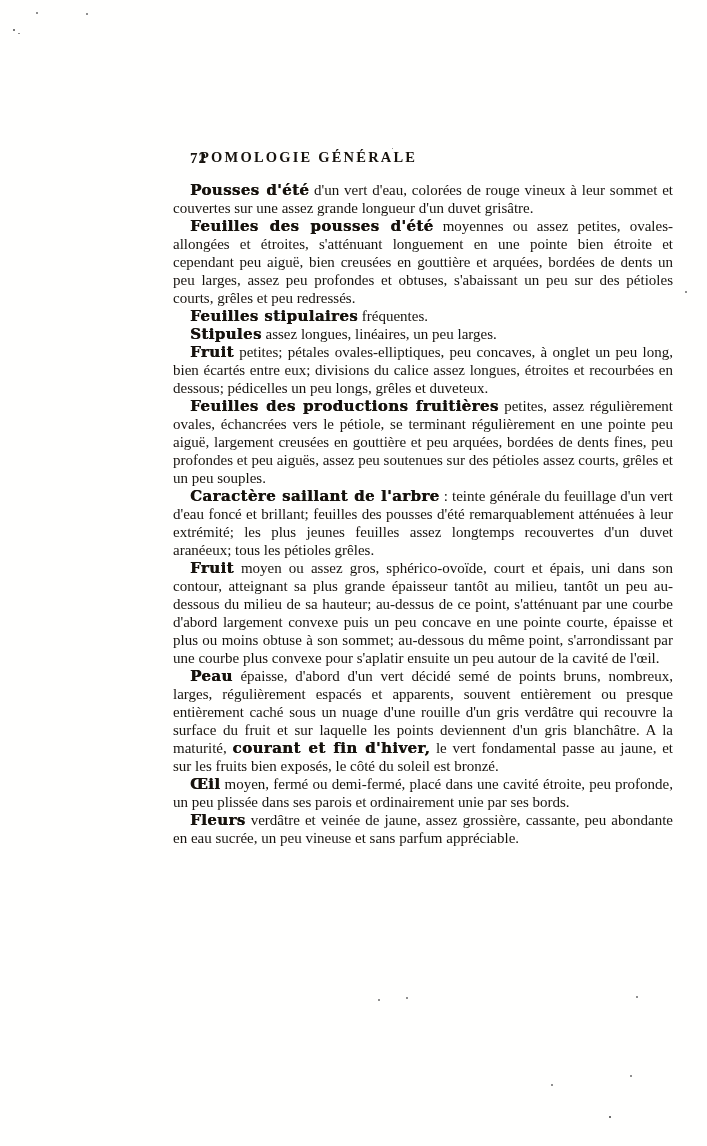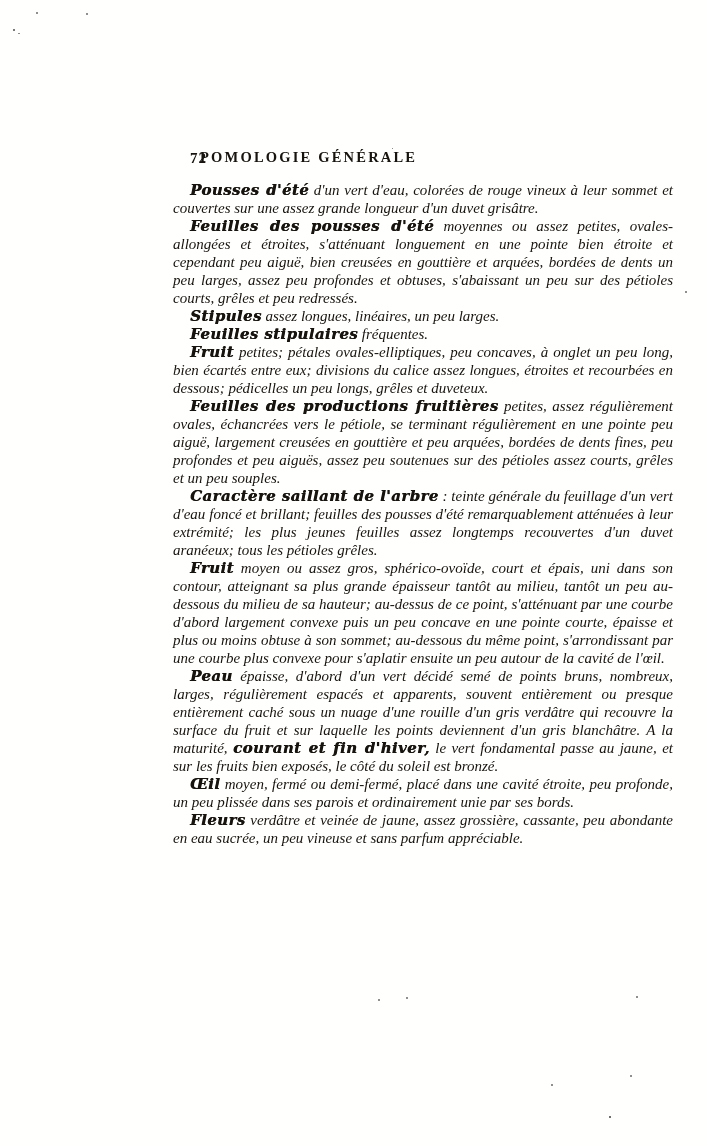--- a/index.html
+++ b/index.html
@@ -34,21 +34,21 @@
     padding-left:12px;
   }
   .textblock {
     position:absolute;
     left:173px; top:181px;
     width:500px;
     font-size:15px;
     line-height:18px;
     text-align:justify;
   }
-  .para { margin:0; text-indent:17px;font-style:italic; }
+  .para { margin:0; text-indent:17px; }
   .lead, .bold-run {
     font-family:"DejaVu Serif", serif;
     font-weight:bold;
     letter-spacing:0.4px;
     text-shadow:0.4px 0 0 currentColor;
   }
   .speck {
     position:absolute;
     border-radius:50%;
     background:#6a6a6a;
@@ -73,22 +73,22 @@
   <div class="speck" style="left:609px;top:1116px;width:2px;height:2px;background:#3f3f3f;"></div>
 
   <header class="pagehead">
     <span class="pagenum">72</span>
     <span class="runhead">POMOLOGIE GÉNÉRALE</span>
   </header>
 
   <main class="textblock">
       <p class="para"><b class="lead">Pousses d'été</b><span class="run"> d'un vert d'eau, colorées de rouge vineux à leur sommet et couvertes sur une assez grande longueur d'un duvet grisâtre.</span></p>
       <p class="para"><b class="lead">Feuilles des pousses d'été</b><span class="run"> moyennes ou assez petites, ovales-allongées et étroites, s'atténuant longuement en une pointe bien étroite et cependant peu aiguë, bien creusées en gouttière et arquées, bordées de dents un peu larges, assez peu profondes et obtuses, s'abaissant un peu sur des pétioles courts, grêles et peu redressés.</span></p>
+      <p class="para"><b class="lead">Feuilles stipulaires</b><span class="run"> fréquentes.</span></p>
       <p class="para"><b class="lead">Stipules</b><span class="run"> assez longues, linéaires, un peu larges.</span></p>
-      <p class="para"><b class="lead">Feuilles stipulaires</b><span class="run"> fréquentes.</span></p>
       <p class="para"><b class="lead">Fruit</b><span class="run"> petites; pétales ovales-elliptiques, peu concaves, à onglet un peu long, bien écartés entre eux; divisions du calice assez longues, étroites et recourbées en dessous; pédicelles un peu longs, grêles et duveteux.</span></p>
       <p class="para"><b class="lead">Feuilles des productions fruitières</b><span class="run"> petites, assez régulièrement ovales, échancrées vers le pétiole, se terminant régulièrement en une pointe peu aiguë, largement creusées en gouttière et peu arquées, bordées de dents fines, peu profondes et peu aiguës, assez peu soutenues sur des pétioles assez courts, grêles et un peu souples.</span></p>
       <p class="para"><b class="lead">Caractère saillant de l'arbre</b><span class="run"> : teinte générale du feuillage d'un vert d'eau foncé et brillant; feuilles des pousses d'été remarquablement atténuées à leur extrémité; les plus jeunes feuilles assez longtemps recouvertes d'un duvet aranéeux; tous les pétioles grêles.</span></p>
       <p class="para"><b class="lead">Fruit</b><span class="run"> moyen ou assez gros, sphérico-ovoïde, court et épais, uni dans son contour, atteignant sa plus grande épaisseur tantôt au milieu, tantôt un peu au-dessous du milieu de sa hauteur; au-dessus de ce point, s'atténuant par une courbe d'abord largement convexe puis un peu concave en une pointe courte, épaisse et plus ou moins obtuse à son sommet; au-dessous du même point, s'arrondissant par une courbe plus convexe pour s'aplatir ensuite un peu autour de la cavité de l'œil.</span></p>
       <p class="para"><b class="lead">Peau</b><span class="run"> épaisse, d'abord d'un vert décidé semé de points bruns, nombreux, larges, régulièrement espacés et apparents, souvent entièrement ou presque entièrement caché sous un nuage d'une rouille d'un gris verdâtre qui recouvre la surface du fruit et sur laquelle les points deviennent d'un gris blanchâtre. A la maturité, </span><span class="bold-run">courant et fin d'hiver,</span><span class="run"> le vert fondamental passe au jaune, et sur les fruits bien exposés, le côté du soleil est bronzé.</span></p>
       <p class="para"><b class="lead">Œil</b><span class="run"> moyen, fermé ou demi-fermé, placé dans une cavité étroite, peu profonde, un peu plissée dans ses parois et ordinairement unie par ses bords.</span></p>
       <p class="para"><b class="lead">Fleurs</b><span class="run"> verdâtre et veinée de jaune, assez grossière, cassante, peu abondante en eau sucrée, un peu vineuse et sans parfum appréciable.</span></p>
     </main>
 
 </div>

